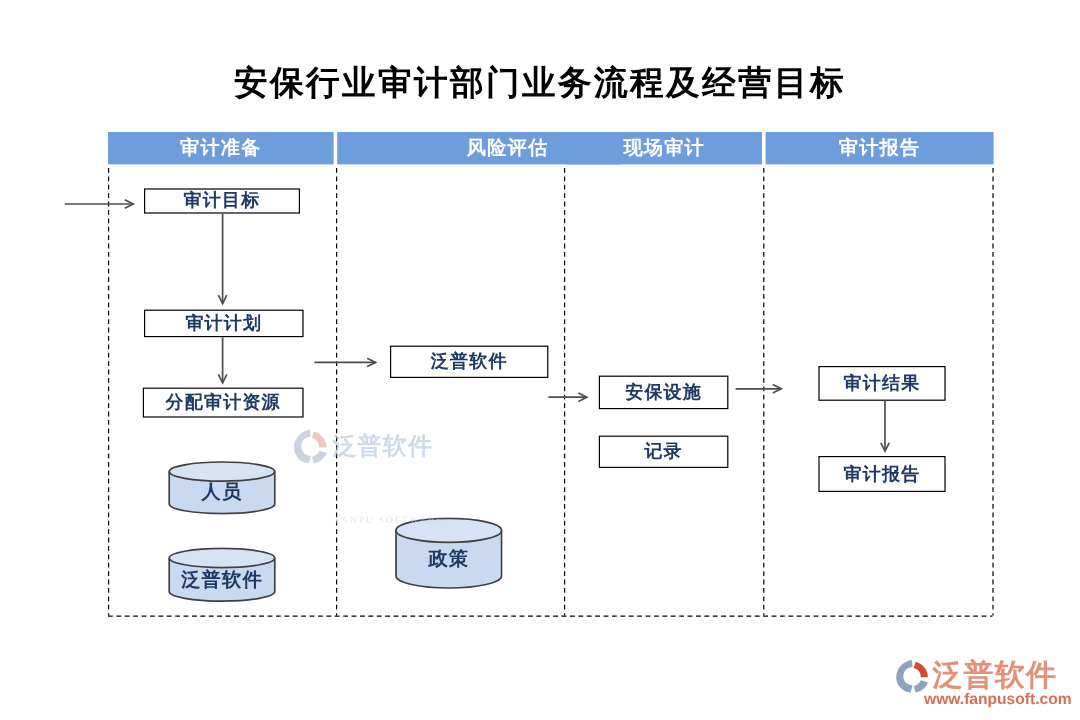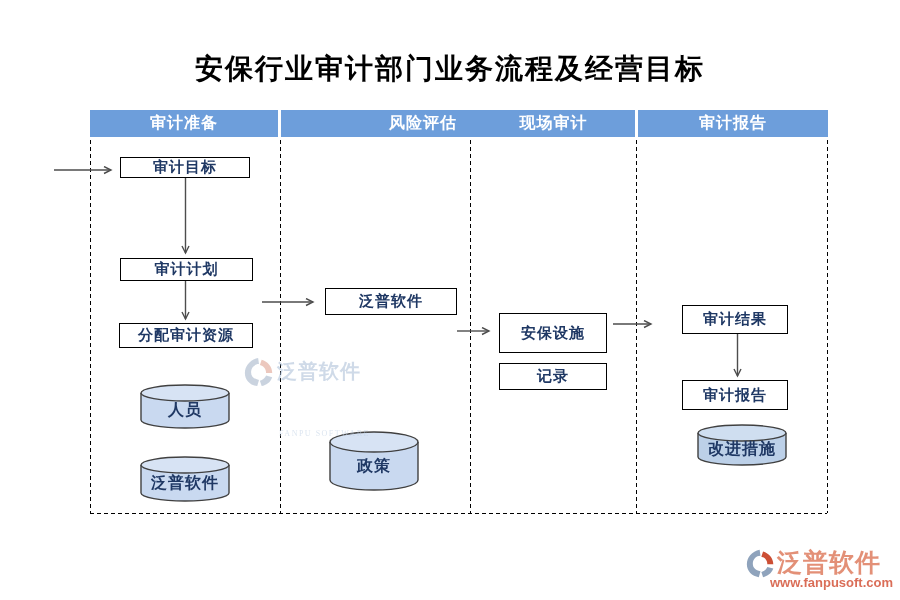--- a/index.html
+++ b/index.html
@@ -88,21 +88,21 @@
     <line class="arrow" x1="613" y1="324" x2="651" y2="324" marker-end="url(#arr)"></line>
     <line class="arrow" x1="737.5" y1="334" x2="737.5" y2="376" marker-end="url(#arr)"></line>
   </svg>
 
   <div class="node" style="left:120px;top:157px;width:130px;height:21px;">审计目标</div>
   <div class="node" style="left:120px;top:258px;width:133px;height:23px;">审计计划</div>
   <div class="node" style="left:119px;top:323px;width:134px;height:25px;">分配审计资源</div>
 
   <div class="node" style="left:325px;top:288px;width:132px;height:27px;">泛普软件</div>
 
-  <div class="node" style="left:499px;top:313px;width:108px;height:40px;">安保设施</div>
+  <div class="node" style="left:499px;top:313px;width:108px;height:28px;">安保设施</div>
   <div class="node" style="left:499px;top:363px;width:108px;height:27px;">记录</div>
 
   <div class="node" style="left:682px;top:305px;width:106px;height:29px;">审计结果</div>
   <div class="node" style="left:682px;top:380px;width:106px;height:30px;">审计报告</div>
 
   <div class="cyl" style="left:140px;top:384px;width:90px;height:45px;">
     <svg width="90" height="45" viewBox="0 0 90 45">
       <path d="M1,9 L1,36 A44,8 0 0 0 89,36 L89,9" fill="#C9D9F0" stroke="#404040" stroke-width="1.4"></path>
       <ellipse cx="45" cy="9" rx="44" ry="8" fill="#D7E3F4" stroke="#404040" stroke-width="1.4"></ellipse>
     </svg>
@@ -118,27 +118,20 @@
   </div>
 
   <div class="cyl" style="left:329px;top:431px;width:90px;height:60px;">
     <svg width="90" height="60" viewBox="0 0 90 60">
       <path d="M1,11 L1,49 A44,10 0 0 0 89,49 L89,11" fill="#C9D9F0" stroke="#404040" stroke-width="1.4"></path>
       <ellipse cx="45" cy="11" rx="44" ry="10" fill="#D7E3F4" stroke="#404040" stroke-width="1.4"></ellipse>
     </svg>
     <div class="cyl-label" style="padding-top:10px;">政策</div>
   </div>
 
-  <div class="cyl" style="left:697px;top:424px;width:90px;height:42px;">
-    <svg width="90" height="42" viewBox="0 0 90 42">
-      <path d="M1,9 L1,33 A44,8 0 0 0 89,33 L89,9" fill="#BCD0E8" stroke="#404040" stroke-width="1.4"></path>
-      <ellipse cx="45" cy="9" rx="44" ry="8" fill="#CFDEF0" stroke="#404040" stroke-width="1.4"></ellipse>
-    </svg>
-    <div class="cyl-label">改进措施</div>
-  </div>
 
   <div class="wm-center">
     <svg width="30" height="32" viewBox="0 0 34 34">
       <path d="M16,1 C7,3 1,10 1,18 C1,26 7,32 15,33 L17,26 C11,25 8,22 8,17 C8,12 12,8 17,8 Z" fill="#9FB0C6"></path>
       <path d="M20,3 C27,5 32,11 32,18 L25,18 C25,13 22,10 18,9 Z" fill="#DD9C8A"></path>
       <path d="M25,21 L32,23 C30,29 25,32 20,33 L18,27 C21,26 24,24 25,21 Z" fill="#9FB0C6"></path>
     </svg>
     <span class="wm-brand">泛普软件</span>
     <span class="wm-sub">FANPU SOFTWARE</span>
   </div>

